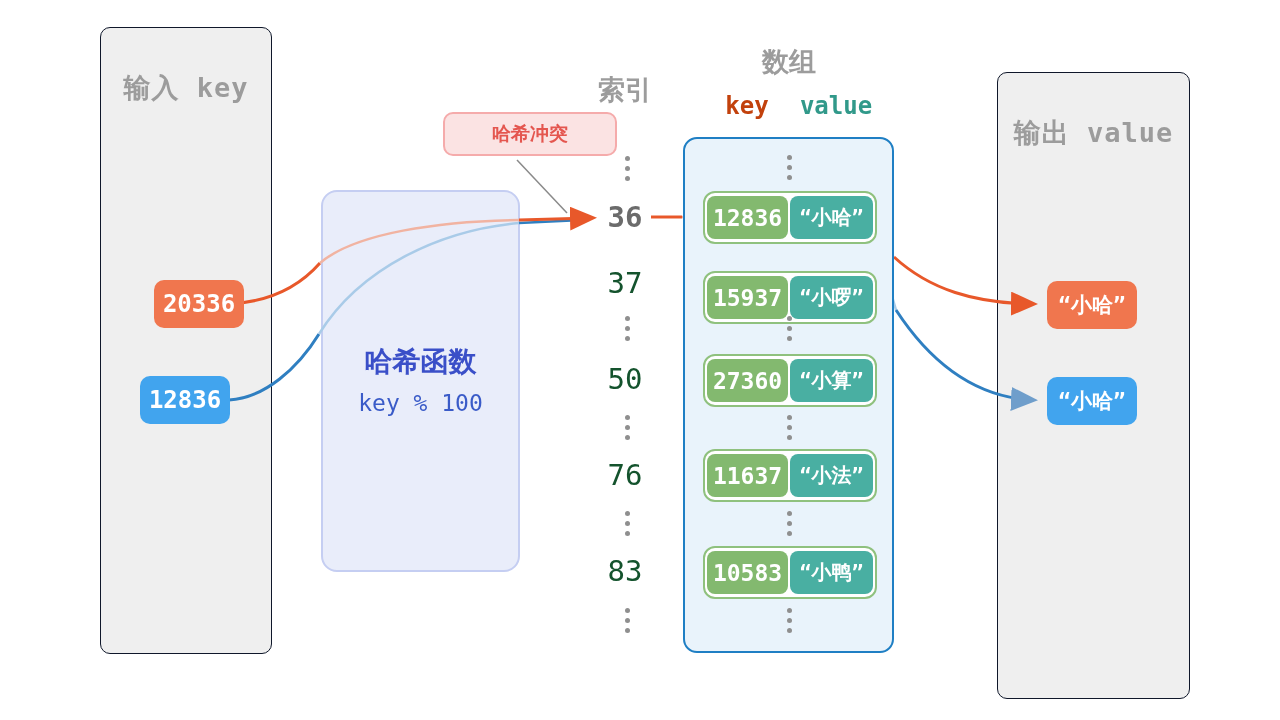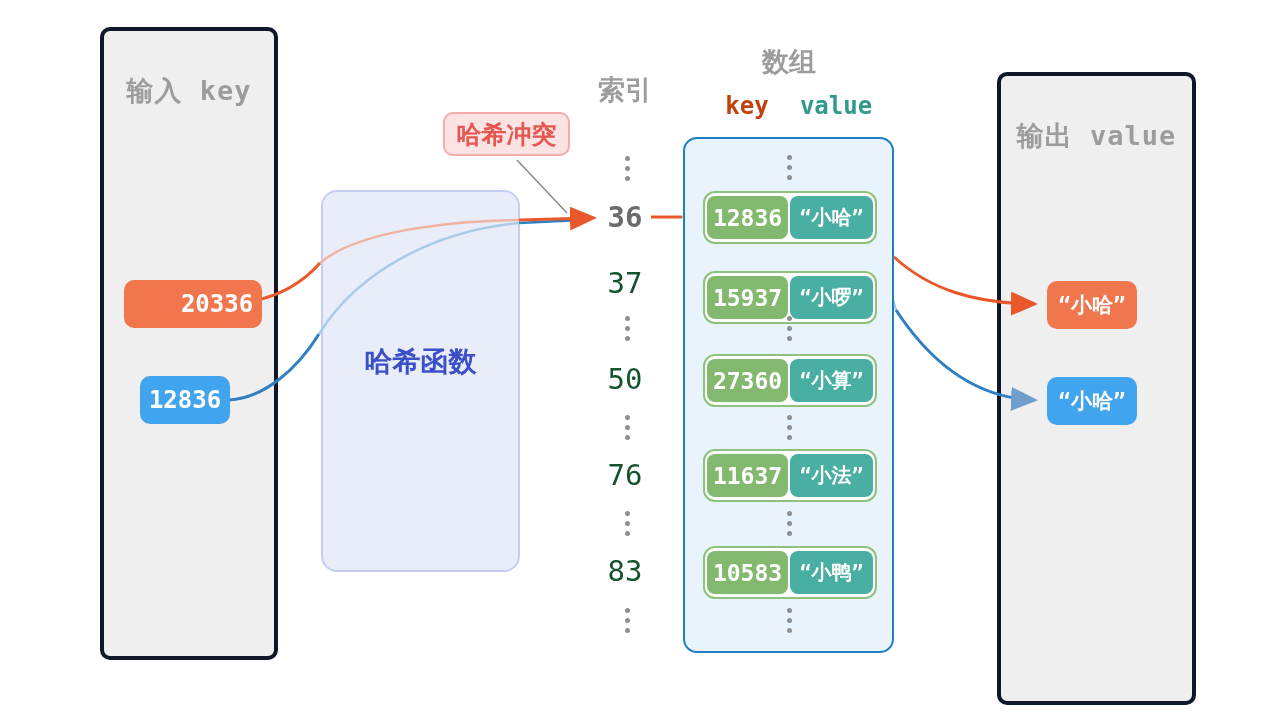--- a/index.html
+++ b/index.html
@@ -3,21 +3,21 @@
 <meta charset="utf-8">
 <style>
   html,body{margin:0;padding:0;background:#fff;}
   #stage{
     position:relative;width:1280px;height:720px;background:#ffffff;overflow:hidden;
     font-family:"DejaVu Sans",sans-serif;
   }
   .mono{font-family:"DejaVu Sans Mono","DejaVu Sans",monospace;}
   
   .side-panel{
-    position:absolute;background:#efefef;border:4px solid #0f172a;border-radius:10px;
+    position:absolute;background:#efefef;border:1px solid #0f172a;border-radius:10px;
   }
   .panel-title{
     position:absolute;top:42px;left:0;right:0;text-align:center;
     font-weight:bold;font-size:27px;color:#9c9c9c;letter-spacing:1px;
     font-family:"DejaVu Sans Mono","DejaVu Sans",sans-serif;
   }
   
   .chip{
     position:absolute;width:90px;height:48px;border-radius:10px;color:#ffffff;
     display:flex;align-items:center;justify-content:center;
@@ -34,24 +34,24 @@
   .hash-title{
     position:absolute;left:321px;top:343px;width:199px;text-align:center;
     font-weight:bold;font-size:28px;color:#3a4fc8;
   }
   .hash-formula{
     position:absolute;left:321px;top:390px;width:199px;text-align:center;
     font-size:23px;color:#3a5bc8;
   }
   
   .collision{
-    position:absolute;left:443px;top:112px;width:127px;height:44px;
+    position:absolute;left:443px;top:112px;width:174px;height:44px;
     background:#fbe3e3;border:2px solid #f5abab;border-radius:10px;box-sizing:border-box;
     display:flex;align-items:center;justify-content:center;
-    font-weight:bold;font-size:25px;color:#e4564f;
+    font-weight:bold;font-size:19px;color:#e4564f;
   }
   
   .col-header{
     position:absolute;top:44px;width:120px;text-align:center;
     font-weight:bold;font-size:27px;color:#9c9c9c;
   }
   .kv-header{
     position:absolute;top:92px;width:90px;text-align:center;
     font-size:24px;font-weight:bold;
     font-family:"DejaVu Sans Mono","DejaVu Sans",monospace;
@@ -127,24 +127,25 @@
 
     <path d="M651,217 L682,217" stroke="#e8582a" stroke-width="3" fill="none"></path>
     <path d="M682,217 C694,218 702,221 709,224" stroke="#f1b3a1" stroke-width="2.5" fill="none"></path>
 
     <path d="M861,238 L894,257" stroke="#f1b3a1" stroke-width="2.5" fill="none"></path>
     <path d="M894,257 C930,290 975,303 1032,304" stroke="#e8582a" stroke-width="3" fill="none" marker-end="url(#ah-orange)"></path>
     <path d="M862,242 C878,262 890,285 896,310" stroke="#a9cbe8" stroke-width="2.5" fill="none"></path>
     <path d="M896,310 C930,362 975,397 1032,400" stroke="#2f7fc1" stroke-width="3" fill="none" marker-end="url(#ah-blue)"></path>
   </svg>
 
-  <div class="chip orange" style="left:124px;top:280px;padding-left:48px;">20336</div>
+  <div class="chip orange" style="left:154px;top:280px;">20336</div>
   <div class="chip blue" style="left:140px;top:376px;">12836</div>
 
   <div class="hash-title">哈希函数</div>
+  <div class="hash-formula mono">key % 100</div>
 
   <div class="collision">哈希冲突</div>
 
   <div class="col-header" style="left:565px;margin-top:28px;">索引</div>
   <div class="col-header" style="left:729px;">数组</div>
   <div class="kv-header" style="left:702px;color:#c2410c;">key</div>
   <div class="kv-header" style="left:791px;color:#31998a;">value</div>
 
   <div class="dots" style="left:622px;top:156px;">
       <i></i>

